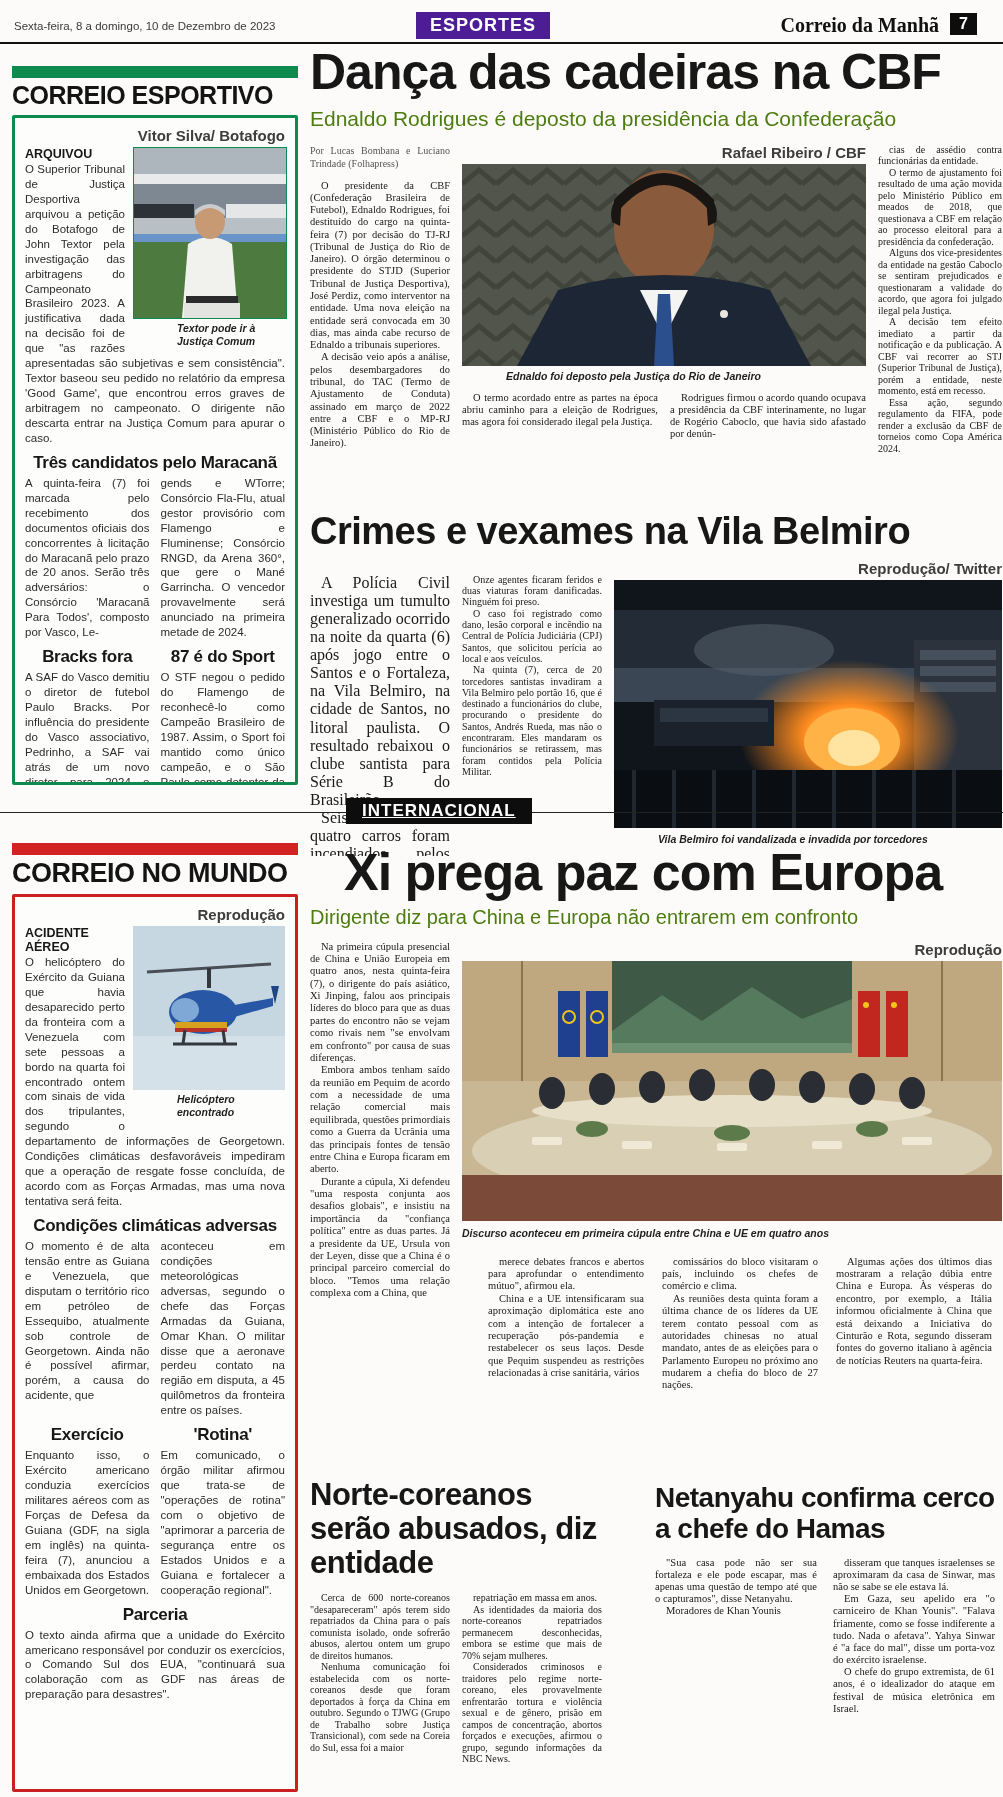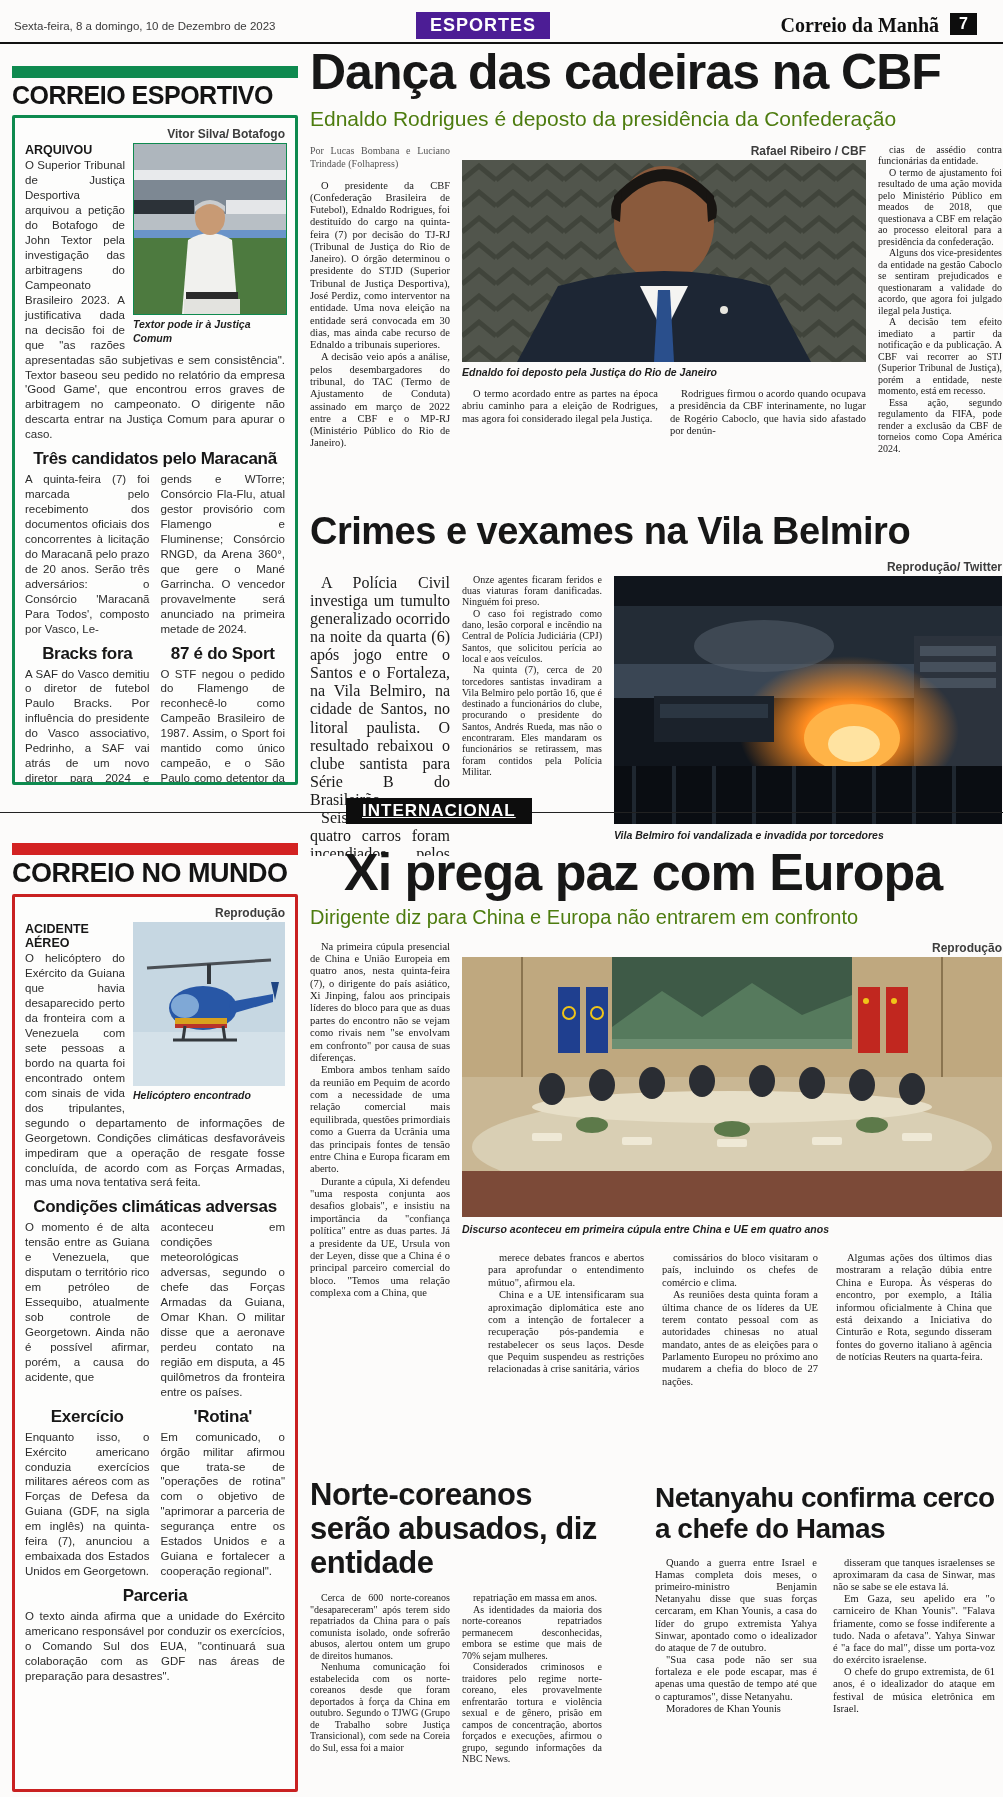--- a/index.html
+++ b/index.html
@@ -8,22 +8,22 @@
   
   .hdr-date{position:absolute;left:14px;top:20px;font-size:11.5px;color:#3a3a3a;}
   .hdr-badge{position:absolute;left:416px;top:12px;background:#4c1d95;color:#fff;
              font-weight:700;font-size:18px;letter-spacing:1px;padding:3px 14px;}
   .hdr-mast{position:absolute;right:64px;top:14px;font-family:"Liberation Serif",serif;
             font-weight:700;font-size:20px;color:#111;}
   .hdr-page{position:absolute;right:26px;top:13px;background:#0d0d0d;color:#fff;
             font-weight:700;font-size:16px;padding:2px 9px;}
   .hdr-rule{position:absolute;left:0;top:42px;width:1003px;border-top:2px solid #111;}
   
-  .credit{font-size:12px;font-weight:700;color:#3d3d3d;text-align:right;line-height:1.2;}
-  .caption{font-size:10.5px;font-weight:700;font-style:italic;color:#1f1f1f;line-height:1.25;}
+  .credit{font-size:15px;font-weight:700;color:#3d3d3d;text-align:right;line-height:1.2;}
+  .caption{font-size:10.5px;font-weight:700;font-style:italic;color:#1f1f1f;line-height:1.25;margin-left:44px;}
   .serif-col{font-family:"Liberation Serif",serif;text-align:justify;color:#191919;}
   .serif-col p{margin:0;text-indent:11px;}
   .cols{display:flex;gap:12px;}
   .subhead{font-weight:400;color:#4d7c0f;}
   h1,h2,h3,h4{margin:0;color:#171717;}
   figure{margin:0;}
   
   .secbar{height:12px;width:286px;}
   .green{background:#0e8a4f;}
   .red{background:#d32222;}
@@ -360,21 +360,20 @@
         <p>As identidades da maioria dos norte-coreanos repatriados permanecem desconhecidas, embora se estime que mais de 70% sejam mulheres.</p>
         <p>Considerados criminosos e traidores pelo regime norte-coreano, eles provavelmente enfrentarão tortura e violência sexual e de gênero, prisão em campos de concentração, abortos forçados e execuções, afirmou o grupo, segundo informações da NBC News.</p>
       </div>
     </div>
   </section>
 
   <section class="art" style="left:655px;top:1482px;width:348px;">
     <h2 class="hl-sm">Netanyahu confirma cerco a chefe do Hamas</h2>
     <div class="cols" style="margin-top:12px;gap:16px;">
       <div class="serif-col ovh" style="width:162px;height:228px;font-size:10.5px;line-height:1.16;">
-        <p>Quando a guerra entre Israel e Hamas completa dois meses, o primeiro-ministro Benjamin Netanyahu disse que suas forças cercaram, em Khan Younis, a casa do líder do grupo extremista Yahya Sinwar, apontado como o idealizador do ataque de 7 de outubro.</p>
         <p>"Sua casa pode não ser sua fortaleza e ele pode escapar, mas é apenas uma questão de tempo até que o capturamos", disse Netanyahu.</p>
         <p>Moradores de Khan Younis</p>
       </div>
       <div class="serif-col ovh" style="width:162px;height:228px;font-size:10.5px;line-height:1.16;">
         <p>disseram que tanques israelenses se aproximaram da casa de Sinwar, mas não se sabe se ele estava lá.</p>
         <p>Em Gaza, seu apelido era "o carniceiro de Khan Younis". "Falava friamente, como se fosse indiferente a tudo. Nada o afetava". Yahya Sinwar é "a face do mal", disse um porta-voz do exército israelense.</p>
         <p>O chefe do grupo extremista, de 61 anos, é o idealizador do ataque em festival de música eletrônica em Israel.</p>
       </div>
     </div>
   </section>

